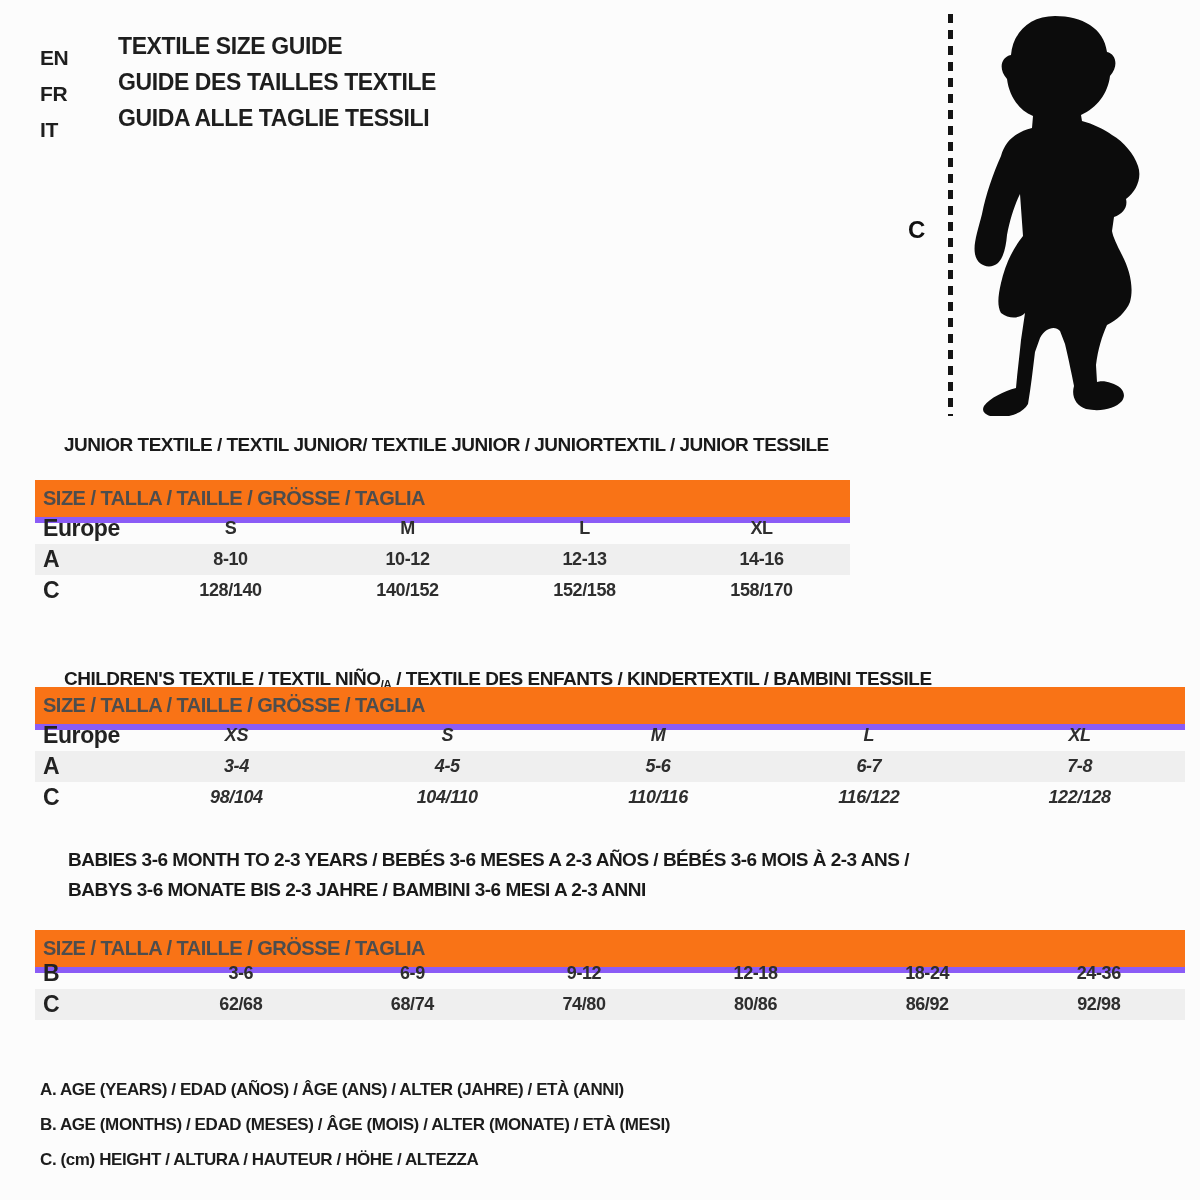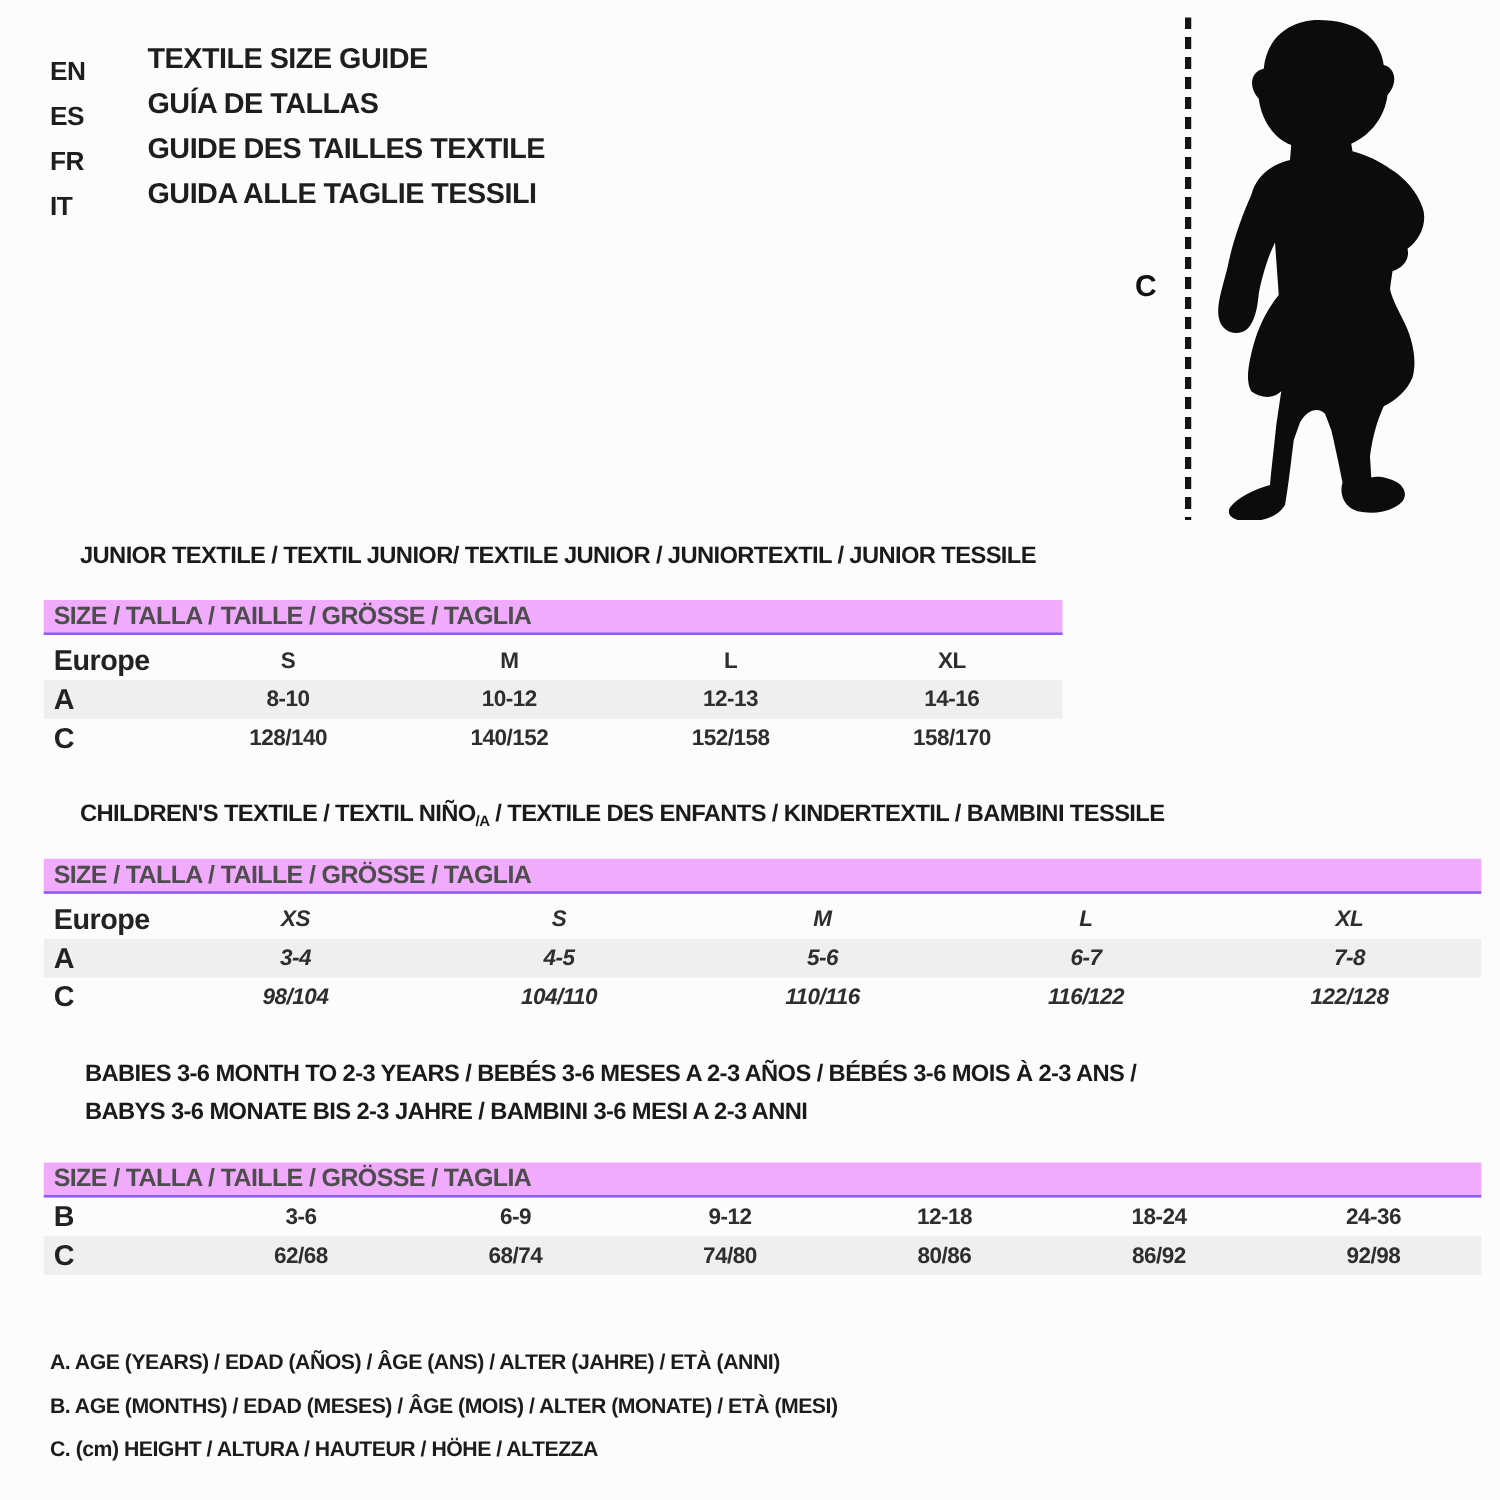--- a/index.html
+++ b/index.html
@@ -36,22 +36,22 @@
   .silhouette-svg path { fill: #0c0c0c; }
 
   
   .section-title {
     position: absolute; left: 40px;
     font-weight: bold; font-size: 19px; letter-spacing: -0.5px; color: #1a1a1a;
     white-space: nowrap;
     margin-left: 24px;
   }
   .size-bar {
-    position: absolute; left: 35px; height: 28px;
-    background: #f0abfc; border-bottom: 2px solid #8b5cf6;
+    position: absolute; left: 35px; height: 43px;
+    background: #f97316; border-bottom: 6px solid #8b5cf6;
     display: flex; align-items: center; padding-left: 8px;
     font-weight: bold; font-size: 20px; letter-spacing: -0.5px; color: #4d4d4d;
   }
   .trows { position: absolute; left: 35px; }
   .trow { display: flex; height: 31px; align-items: center; }
   .trow.shade { background: #efefef; }
   .tlabel {
     padding-left: 8px; font-weight: bold; font-size: 23px;
     letter-spacing: -0.4px; color: #222; flex: none;
   }
@@ -82,24 +82,20 @@
 </style>
 </head>
 <body>
 
 <div id="canvas">
 
   <div class="lang-block">
     <div class="lang-row">
       <span class="lang-code">EN</span>
       <span class="lang-label">TEXTILE SIZE GUIDE</span>
-    </div>
-    <div class="lang-row">
-      <span class="lang-code">ES</span>
-      <span class="lang-label">GUÍA DE TALLAS</span>
     </div>
     <div class="lang-row">
       <span class="lang-code">FR</span>
       <span class="lang-label">GUIDE DES TAILLES TEXTILE</span>
     </div>
     <div class="lang-row">
       <span class="lang-code">IT</span>
       <span class="lang-label">GUIDA ALLE TAGLIE TESSILI</span>
     </div>
   </div>
@@ -148,21 +144,21 @@
     </div>
     <div class="trow">
       <div class="tlabel">C</div>
       <div class="tcell">128/140</div>
       <div class="tcell">140/152</div>
       <div class="tcell">152/158</div>
       <div class="tcell">158/170</div>
     </div>
   </div>
 
-  <div class="section-title" style="top:641px">
+  <div class="section-title" style="top:668px">
     <span>CHILDREN'S TEXTILE / TEXTIL NIÑO</span><span class="t-sub">/A</span><span> / TEXTILE DES ENFANTS / KINDERTEXTIL / BAMBINI TESSILE</span>
   </div>
   <div class="size-bar w-wide" style="top:687px">SIZE / TALLA / TAILLE / GRÖSSE / TAGLIA</div>
   <div class="trows children w-wide" style="top:720px">
     <div class="trow">
       <div class="tlabel">Europe</div>
       <div class="tcell">XS</div>
       <div class="tcell">S</div>
       <div class="tcell">M</div>
       <div class="tcell">L</div>

